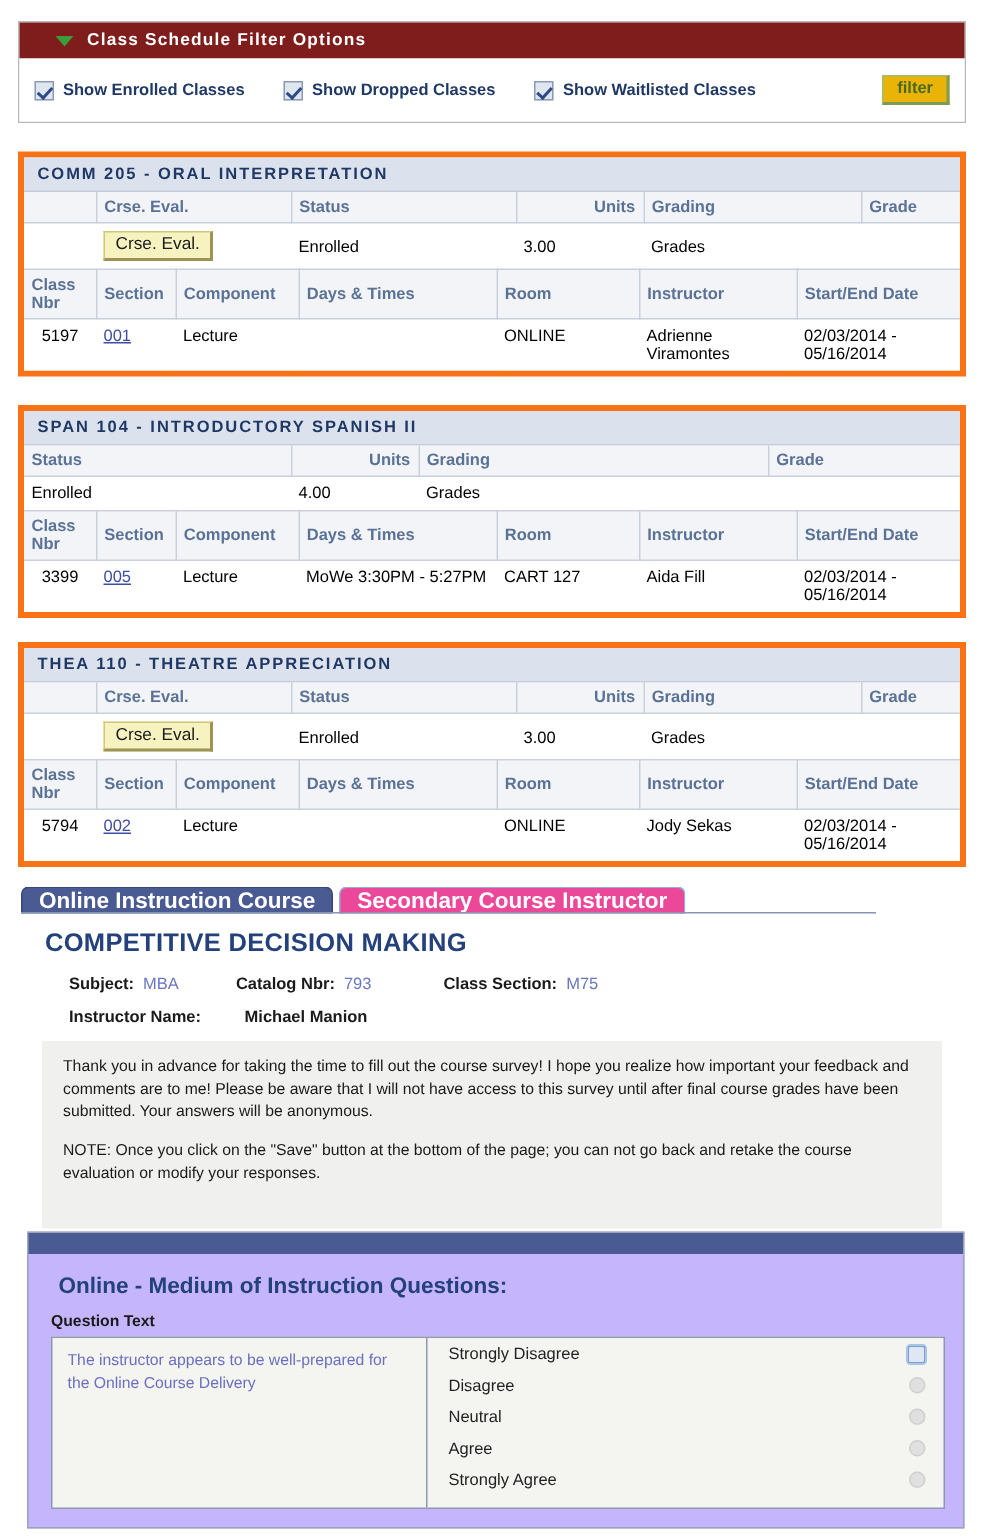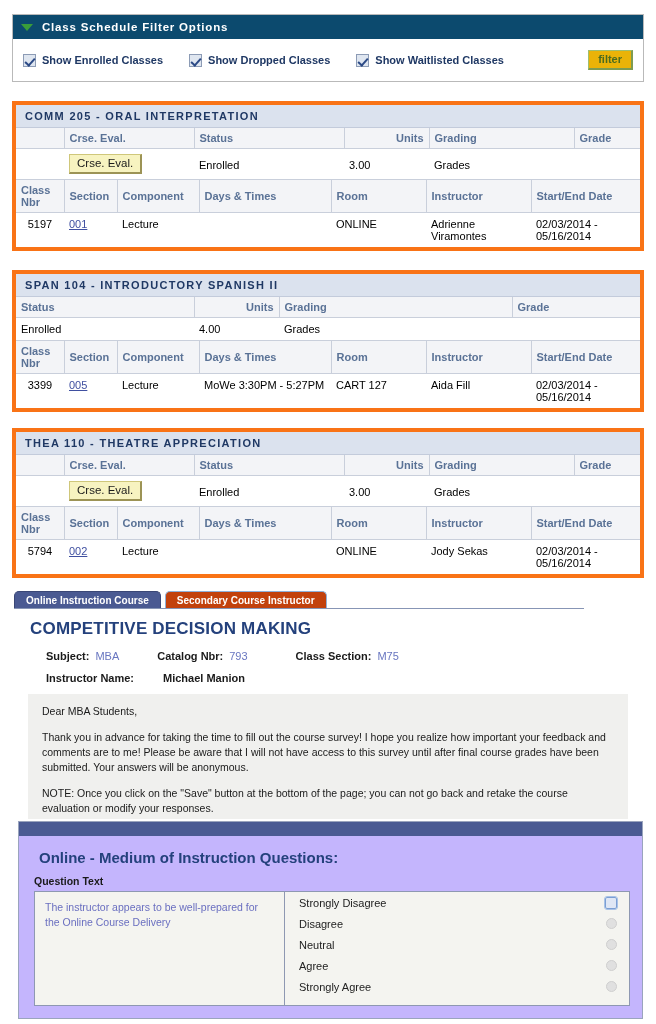--- a/index.html
+++ b/index.html
@@ -14,23 +14,23 @@
   }
   .page { width: 656px; height: 1024px; position: relative; }
 
   
   .filter-panel {
     position: absolute; left: 12px; top: 14px;
     width: 632px; border: 1px solid #b9b9b9;
     background: #ffffff;
   }
   .filter-header {
-    height: 24px; background: #0c4a6e;
+    height: 24px; background: #7f1d1d;
     display: flex; align-items: center;
-    padding-left: 8px;
+    padding-left: 24px;
   }
   .tri-icon {
     width: 0; height: 0;
     border-left: 6px solid transparent;
     border-right: 6px solid transparent;
     border-top: 7px solid #3a9d3a;
     margin-right: 9px;
   }
   .filter-title {
     color: #ffffff; font-size: 11.5px; font-weight: bold;
@@ -114,26 +114,26 @@
   .detailhead th { border-top: 1px solid #c9cfdb; }
 
   
   .tabbar {
     position: absolute; left: 14px; top: 589px;
     width: 570px; height: 20px;
     display: flex; align-items: flex-end;
   }
   .tab {
     height: 18px; line-height: 18px;
-    padding: 0 11px; font-size: 10px; font-weight: bold;
+    padding: 0 11px; font-size: 15px; font-weight: bold;
     border-radius: 5px 5px 0 0; color: #ffffff;
     white-space: nowrap;
   }
   .tab.active { background: #4a5a92; border: 1px solid #3a4776; border-bottom: none; }
-  .tab.inactive { background: #c2410c; border: 1px solid #8fb0d8; border-bottom: none; margin-left: 4px; }
+  .tab.inactive { background: #ec4899; border: 1px solid #8fb0d8; border-bottom: none; margin-left: 4px; }
   .tab-rule {
     position: absolute; left: 14px; top: 608px;
     width: 570px; height: 1px; background: #8795b5;
   }
 
   
   .survey-title {
     position: absolute; left: 30px; top: 619px;
     color: #24417c; font-size: 17px; font-weight: bold;
     letter-spacing: 0.2px;
@@ -385,21 +385,20 @@
     <span class="mval">793</span>
     <span class="mlab mpad2">Class Section:</span>
     <span class="mval">M75</span>
   </div>
   <div class="meta-row2">
     <span class="mlab">Instructor Name:</span>
     <span class="mval dark">Michael Manion</span>
   </div>
 
   <div class="msgbox">
-    <p>Dear MBA Students,</p>
     <p>Thank you in advance for taking the time to fill out the course survey! I hope you realize how important your feedback and comments are to me!  Please be aware that I will not have access to this survey until after final course grades have been submitted.  Your answers will be anonymous.</p>
     <p class="last">NOTE: Once you click on the "Save" button at the bottom of the page; you can not go back and retake the course evaluation or modify your responses.</p>
   </div>
 
   <div class="qpanel">
     <div class="qpanel-bar"></div>
     <div class="qtitle">Online - Medium of Instruction Questions:</div>
     <div class="qsub">Question Text</div>
     <div class="qgrid">
       <div class="qtext-cell">The instructor appears to be well-prepared for the Online Course Delivery</div>

